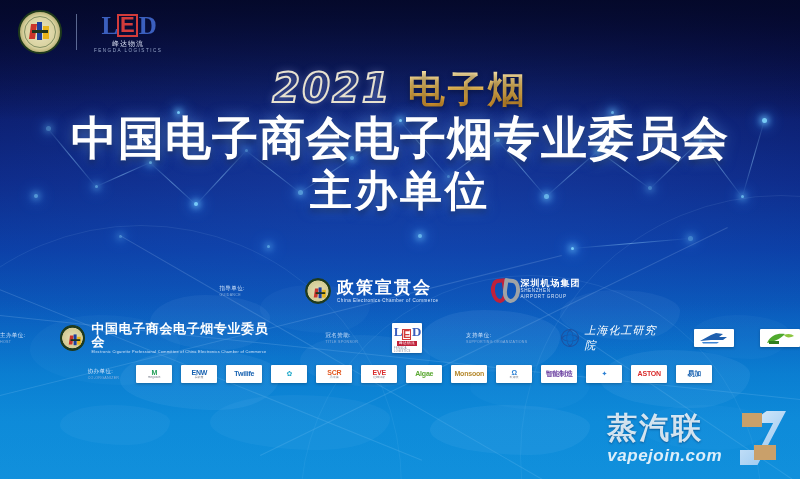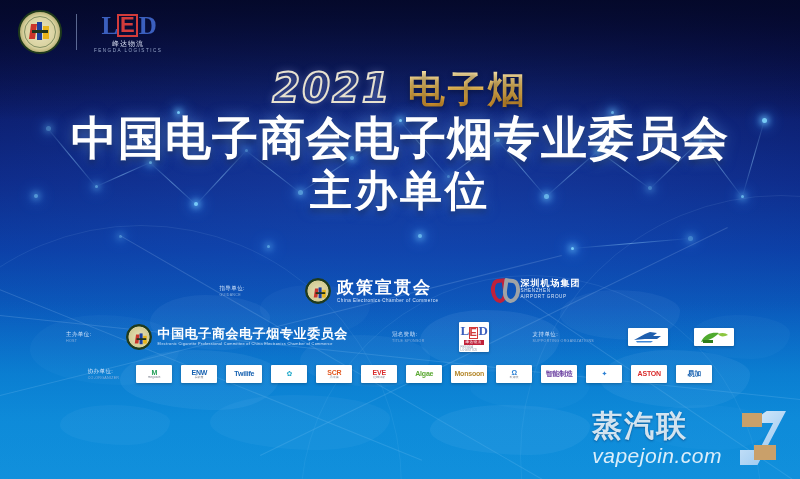--- a/index.html
+++ b/index.html
@@ -156,21 +156,21 @@
   .wbox.small{width:36px;height:18px;padding:2px;box-sizing:border-box;}
   .slogo{display:flex;flex-direction:column;align-items:center;justify-content:center;line-height:1;}
   .slogo .mk{font-size:7px;font-weight:bold;letter-spacing:-.2px;}
   .slogo .sub{font-size:2.8px;color:#6b7280;letter-spacing:.2px;margin-top:.5px;}
 
   
   .watermark{position:absolute;right:12px;bottom:12px;display:flex;align-items:center;gap:4px;}
   .wmTxt{display:flex;flex-direction:column;align-items:flex-start;line-height:1;}
   .wmCn{font-size:30px;font-weight:bold;color:rgba(255,255,255,.82);letter-spacing:2px;
         text-shadow:0 1px 2px rgba(0,40,90,.5);}
-  .wmEn{font-size:21px;font-weight:normal;font-style:italic;color:rgba(255,255,255,.85);letter-spacing:.5px;margin-top:4px;}
+  .wmEn{font-size:17px;font-weight:bold;font-style:italic;color:rgba(255,255,255,.85);letter-spacing:.5px;margin-top:4px;}
   .wmMark{position:relative;width:62px;height:58px;}
   .wmMark .s1{position:absolute;left:14px;top:2px;width:46px;height:54px;
     background:linear-gradient(135deg,rgba(235,245,255,.95),rgba(160,200,240,.85));
     clip-path:polygon(58% 0%,100% 0%,38% 100%,0% 100%,0% 72%,42% 72%,72% 22%,22% 22%);}
   .wmMark .s2{position:absolute;left:16px;top:4px;width:20px;height:14px;background:#c9a06a;}
   .wmMark .s3{position:absolute;left:28px;top:36px;width:22px;height:15px;background:#c9a06a;}
 </style>
 </head>
 <body>
 
@@ -344,20 +344,24 @@
       </div>
       <div class="lfdSmTag">峰达物流</div>
       <div class="lfdSmEn">FENGDA LOGISTICS</div>
     </div>
 
     <div class="rowLabel" style="margin-left:18px;">
       <span class="cn">支持单位:</span>
       <span class="en">SUPPORTING ORGANIZATIONS</span>
     </div>
 
+    <div class="shGroup">
+      <div class="shGlobe"></div>
+      <div class="shTxt">上海化工研究院</div>
+    </div>
 
     <div class="wbox logoMid">
       <span class="planeMark">
         <svg width="30" height="12" viewBox="0 0 30 12">
           <path d="M1 9 L12 3 L17 1 L24 2 L20 5 L28 5 L24 8 L12 8 Z" fill="#1f5fae"></path>
           <path d="M3 10 L20 10 L18 11.5 L4 11.5 Z" fill="#3f86d6"></path>
         </svg>
       </span>
     </div>
 

